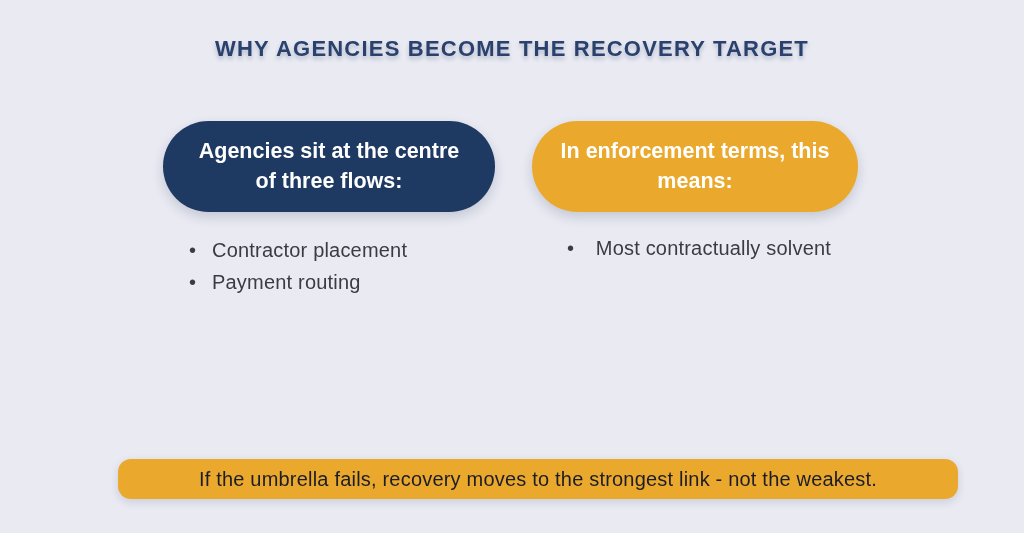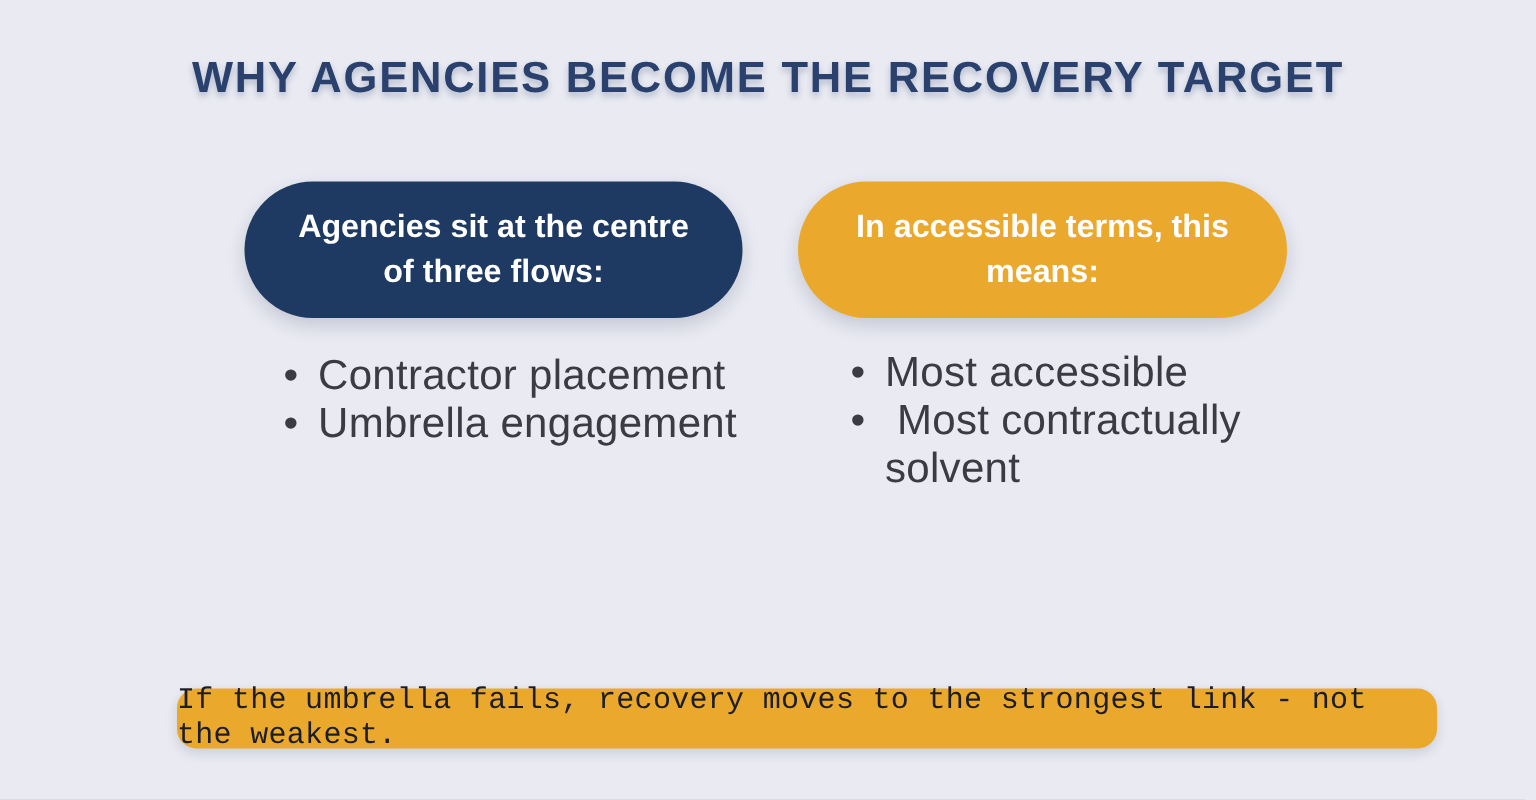--- a/index.html
+++ b/index.html
@@ -22,21 +22,21 @@
     height: 533px;
     background: var(--background, #e9eaf2);
     overflow: hidden;
   }
   .page-title {
     position: absolute;
     top: 36px;
     left: 0;
     width: 100%;
     text-align: center;
-    font-size: 29px;
+    font-size: 22px;
     font-weight: 800;
     letter-spacing: 1.2px;
     color: var(--title_navy, #2a416d);
     text-shadow: 0 3px 4px rgba(42, 65, 109, 0.28);
   }
   .pill {
     position: absolute;
     top: 121px;
     height: 91px;
     border-radius: 46px;
@@ -59,21 +59,21 @@
     background: var(--navy, #1e3a62);
   }
   .pill-gold {
     left: 532px;
     width: 326px;
     background: var(--gold, #eaa92c);
   }
   .bullet-list {
     position: absolute;
     list-style: none;
-    font-size: 28px;
+    font-size: 20px;
     line-height: 32px;
     color: var(--body_text, #3b3b42);
     letter-spacing: 0.2px;
   }
   .bullet-list li {
     position: relative;
     padding-left: 25px;
     white-space: pre-wrap;
   }
   .bullet-list li::before {
@@ -98,50 +98,48 @@
     left: 118px;
     top: 459px;
     width: 840px;
     height: 40px;
     background: var(--gold, #eaa92c);
     border-radius: 13px;
     display: flex;
     align-items: center;
     justify-content: center;
     box-shadow: 0 3px 8px rgba(31, 42, 78, 0.15);
-    font-family: Liberation Mono, monospace;
   }
   .banner-text {
     color: var(--banner_text, #1d1d27);
     font-size: 20px;
     letter-spacing: 0.2px;
   }
 </style>
 </head>
 <body>
 
 <div class="canvas">
 
   <h1 class="page-title">WHY AGENCIES BECOME THE RECOVERY TARGET</h1>
 
   <div class="pill pill-navy">
     <span class="pill-text">Agencies sit at the centre of three flows:</span>
   </div>
 
   <div class="pill pill-gold">
-    <span class="pill-text">In accessible terms, this means:</span>
+    <span class="pill-text">In enforcement terms, this means:</span>
   </div>
 
   <ul class="bullet-list bullet-list-left">
     <li>Contractor placement</li>
-    <li>Umbrella engagement</li>
+    <li>Payment routing</li>
   </ul>
 
   <ul class="bullet-list bullet-list-right">
-    <li>Most accessible</li>
     <li> Most contractually solvent</li>
   </ul>
 
   <div class="banner">
     <span class="banner-text">If the umbrella fails, recovery moves to the strongest link - not the weakest.</span>
   </div>
 
 </div>
 
 </body></html>

